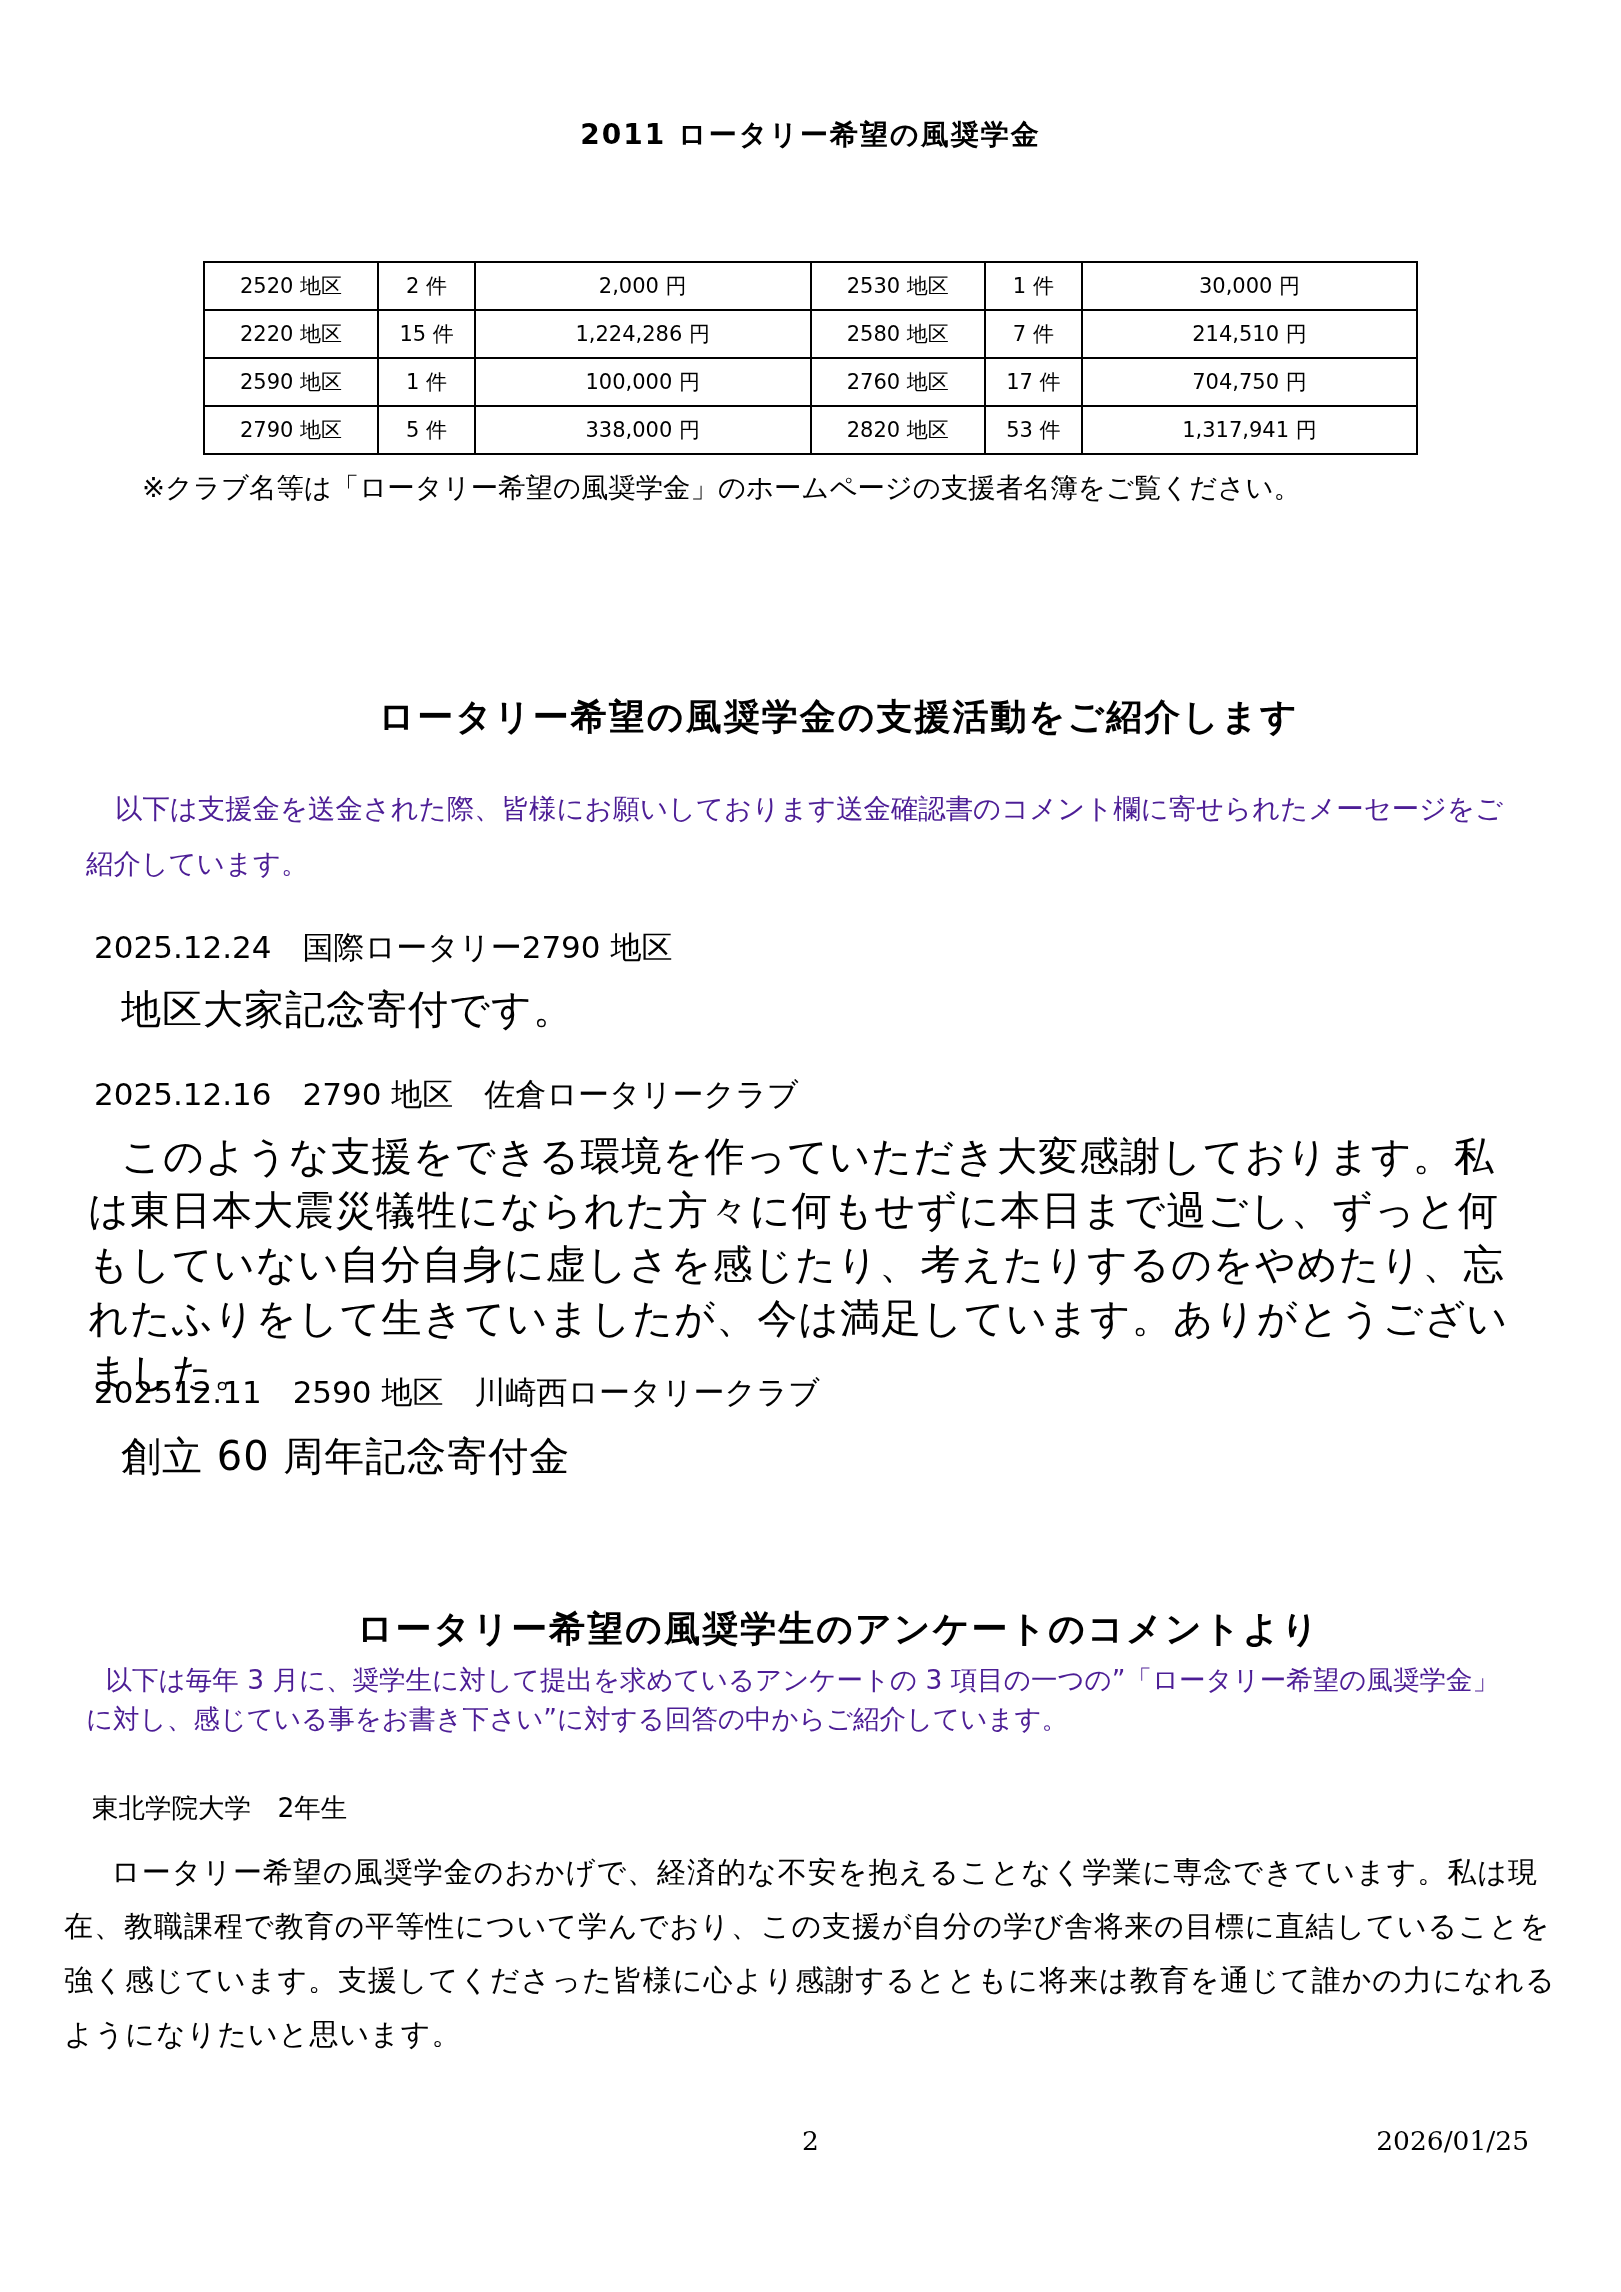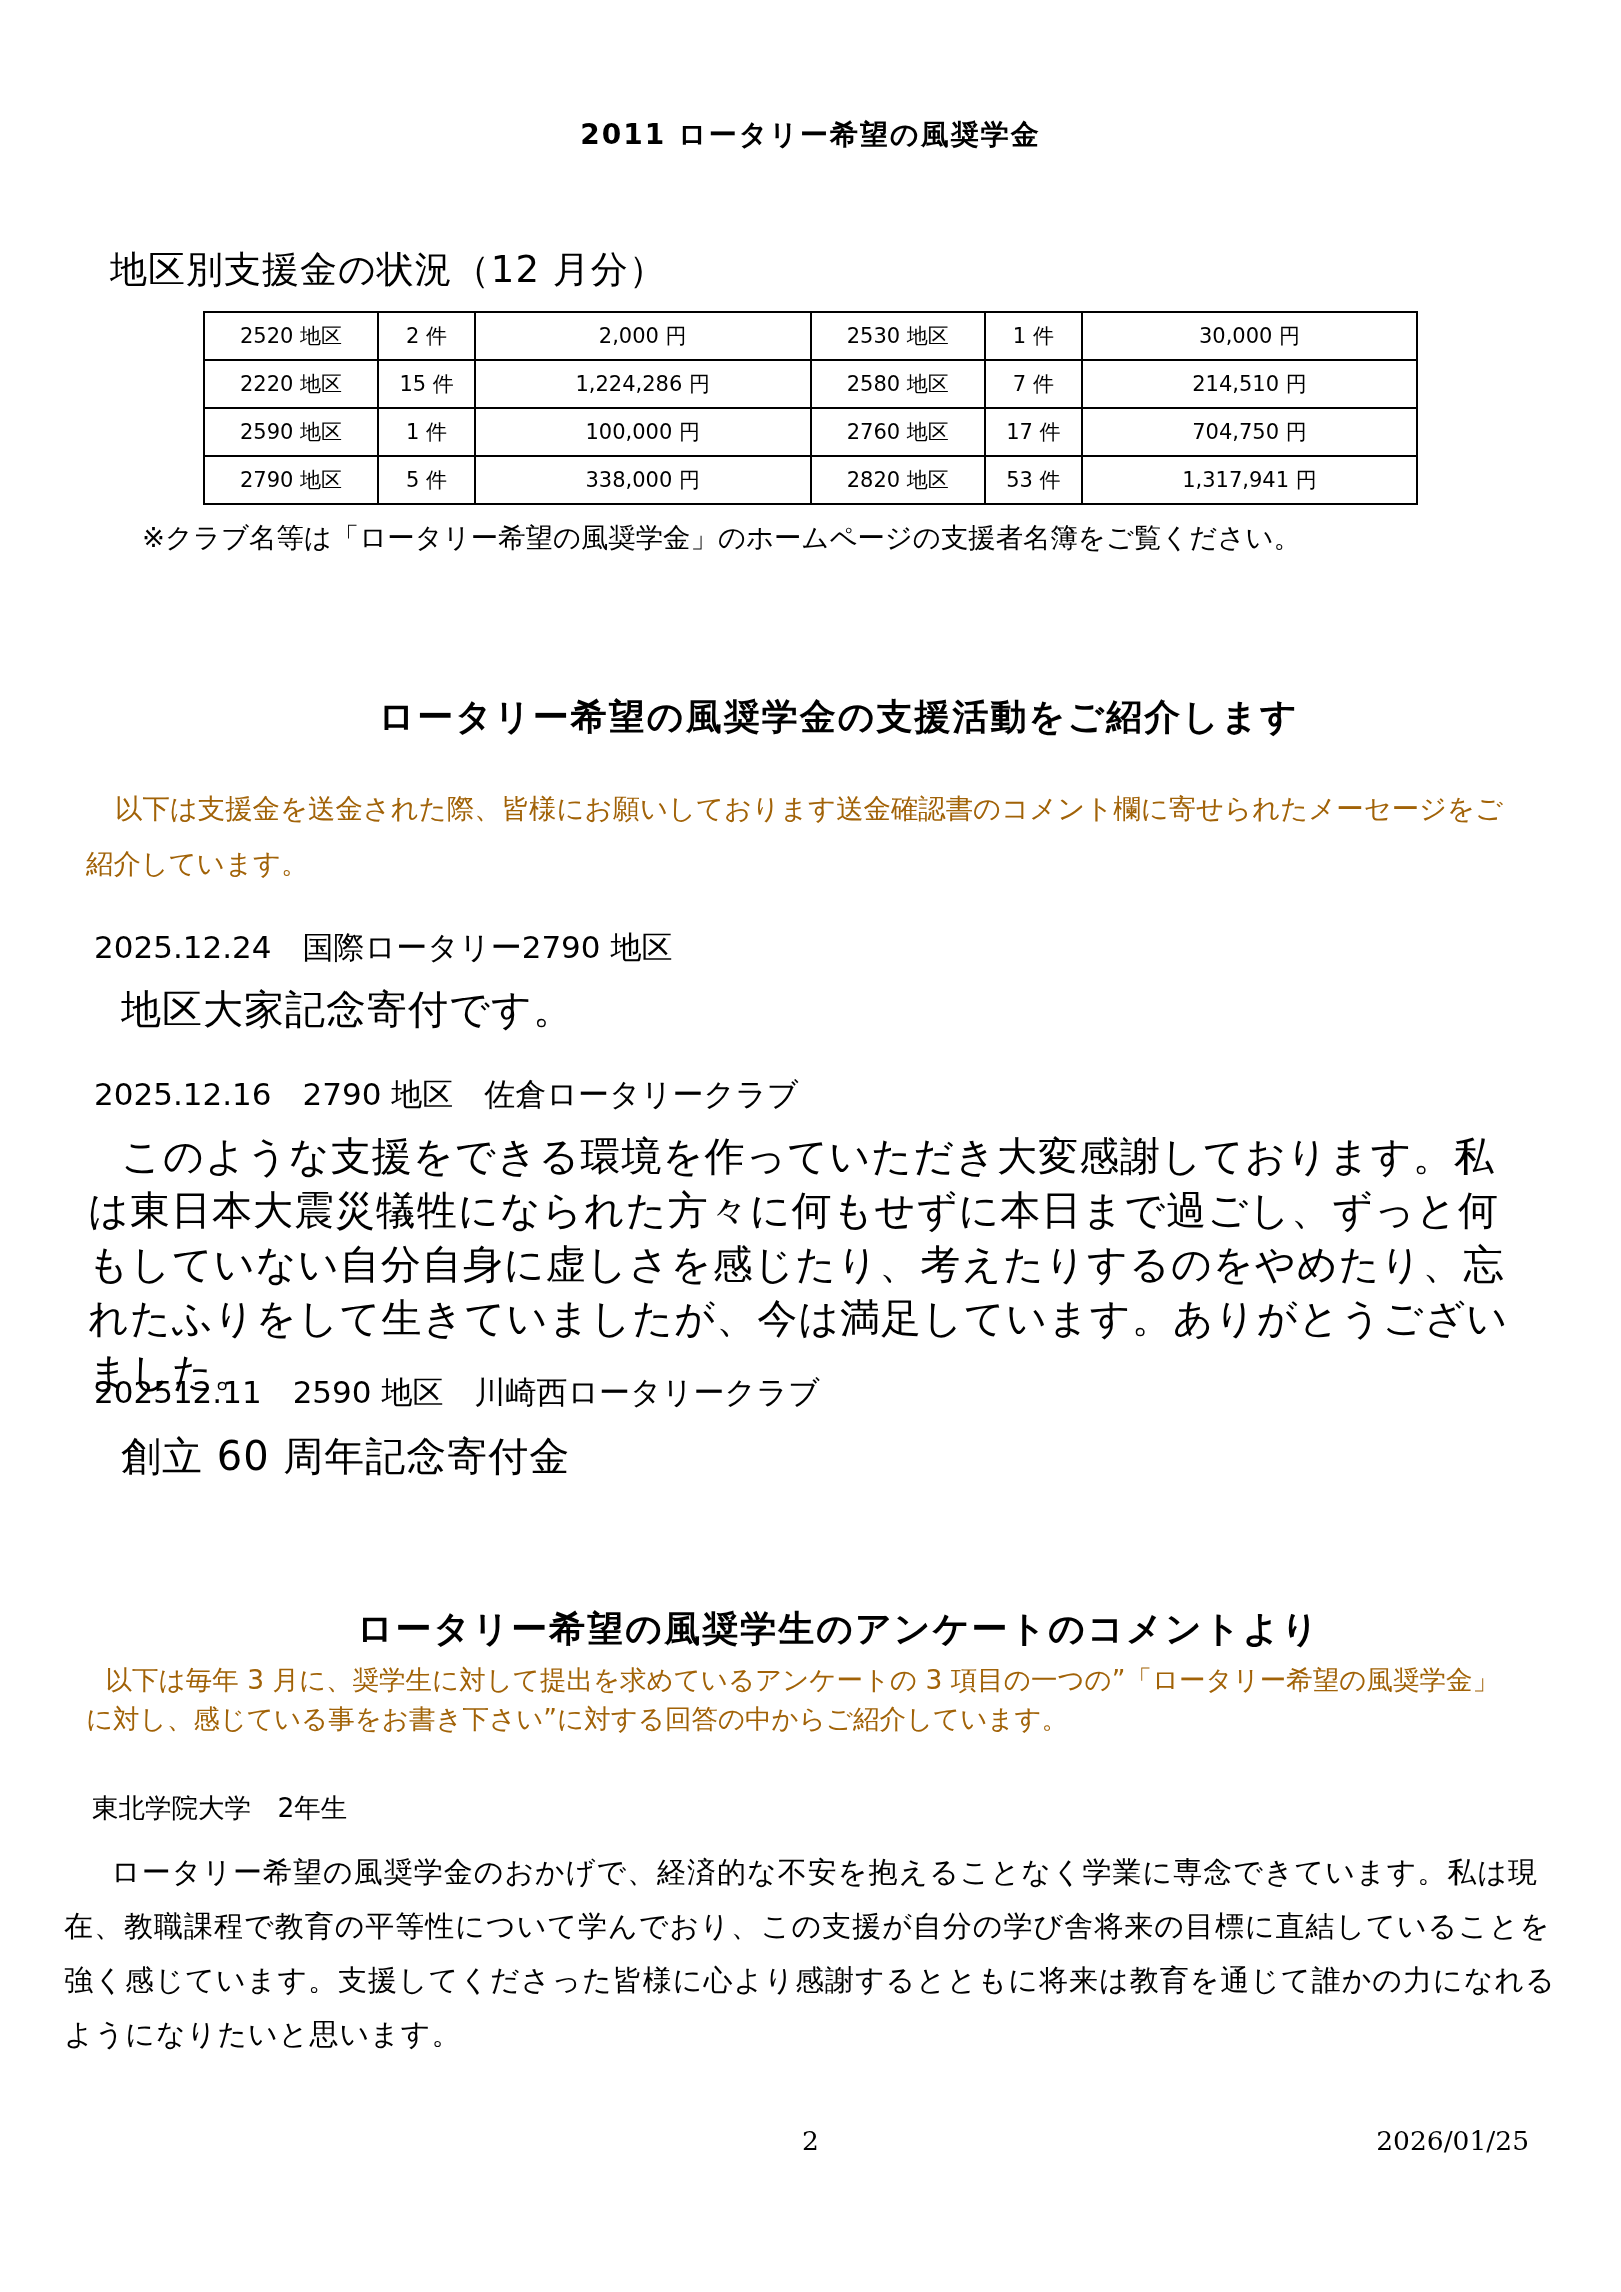--- a/index.html
+++ b/index.html
@@ -65,21 +65,21 @@
     text-align: center;
     font-size: 36px;
     font-weight: bold;
     letter-spacing: 2px;
     padding-left: 28px;
   }
   .heading-support { top: 693px; }
   .heading-survey  { top: 1605px; }
 
   
-  .blue-text { color: #a16207; }
+  .blue-text { color: #4c1d95; }
   .intro-support {
     position: absolute;
     top: 781px;
     left: 86px;
     width: 1421px;
     font-size: 27.4px;
     line-height: 55px;
     text-indent: 29px;
   }
   .intro-survey {
@@ -153,21 +153,20 @@
   }
 </style>
 </head>
 <body>
 
 <div class="page">
 
   <div class="doc-header">2011 ロータリー希望の風奨学金</div>
 
   <div class="support-status">
-    <div class="table-title">地区別支援金の状況（12 月分）</div>
 
     <table class="support-table">
       <tbody>
         <tr>
           <td class="c-district">2520 地区</td>
           <td class="c-count">2 件</td>
           <td class="c-amount">2,000 円</td>
           <td class="c-district">2530 地区</td>
           <td class="c-count">1 件</td>
           <td class="c-amount">30,000 円</td>

